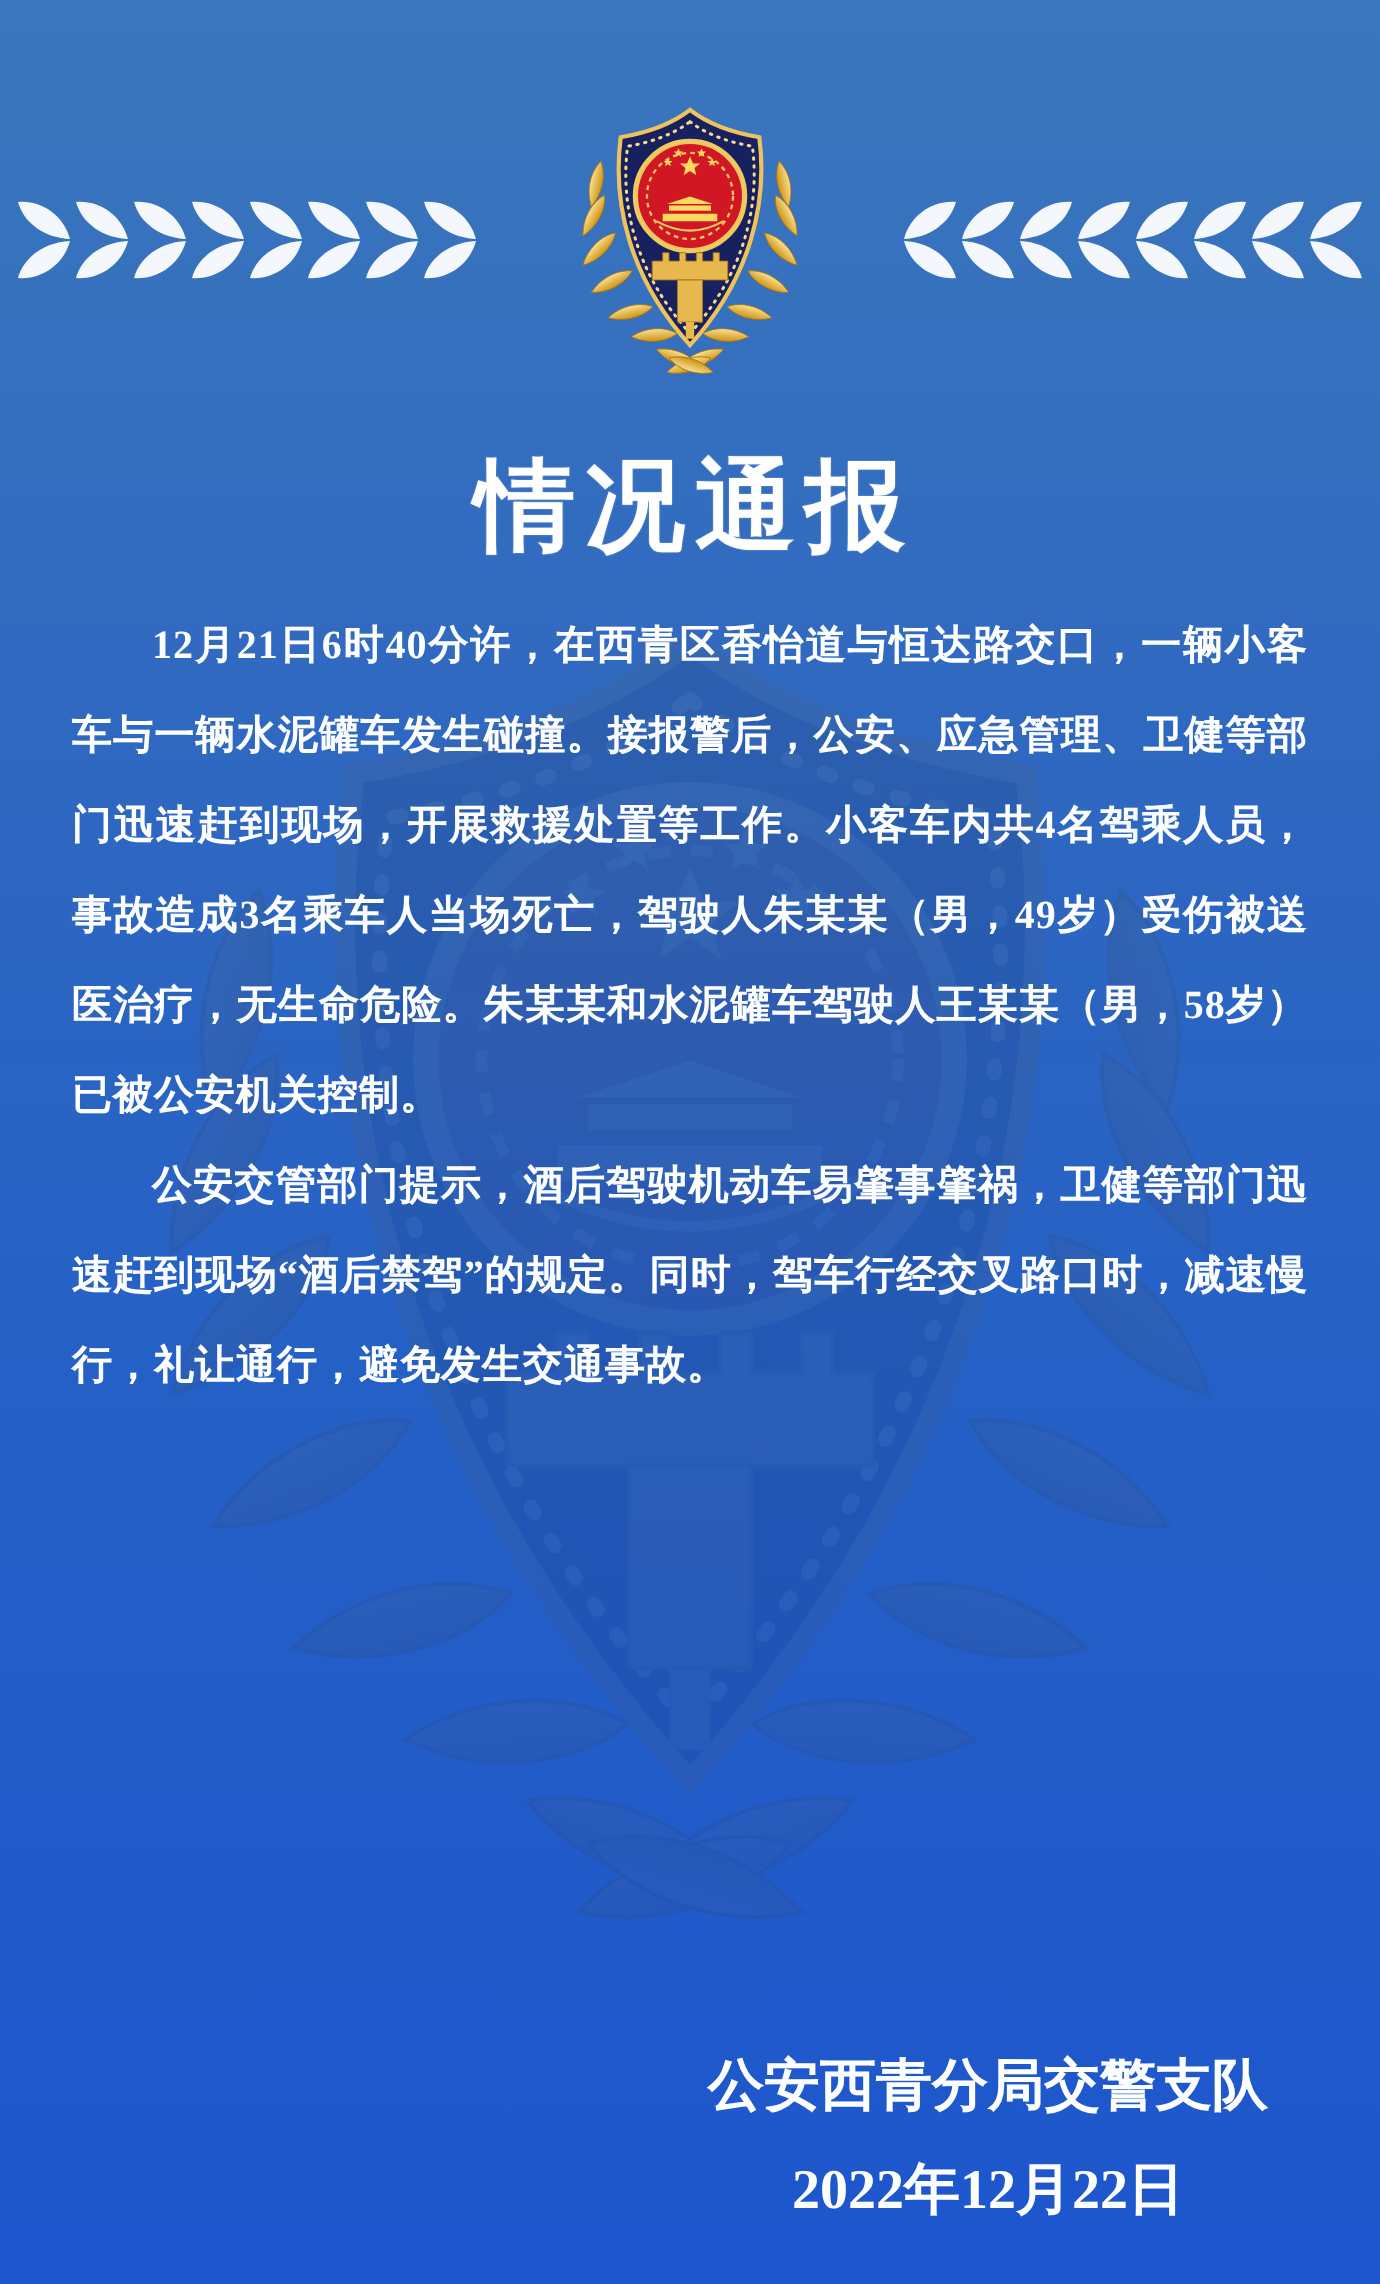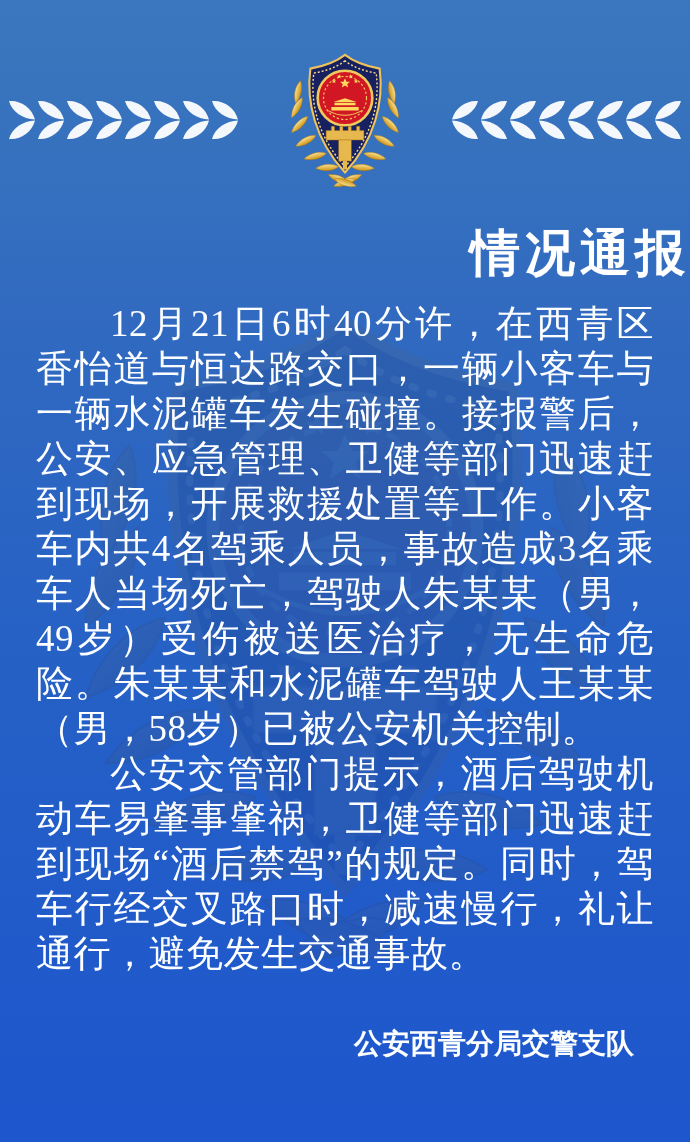--- a/index.html
+++ b/index.html
@@ -22,30 +22,30 @@
   }
   .badge{
     position:absolute;left:50%;top:40px;transform:translateX(-50%);
     width:126px;height:158px;
   }
   .chevrons{position:absolute;top:100px;width:232px;height:40px;}
   .chevrons.left{left:7px;}
   .chevrons.right{right:7px;}
   .title{
     position:absolute;top:220px;left:0;right:0;margin:0;
-    text-align:right;
+    text-align:center;
     font-size:50px;font-weight:700;
     letter-spacing:5px;padding-left:5px;
     color:#ffffff;
     text-shadow:0 0 1px rgba(255,255,255,.4);
   }
   .body-text{
     position:absolute;top:301px;left:36px;right:36px;
-    font-size:37px;line-height:45px;
-    font-weight:400;
+    font-size:20px;line-height:45px;
+    font-weight:700;
     text-align:justify;
     letter-spacing:0.5px;
   }
   .body-text p{margin:0;text-indent:2em;}
   .footer{
     position:absolute;top:1018px;right:56px;
     text-align:center;
     font-size:28px;font-weight:600;line-height:52px;
   }
   .footer .sig{white-space:nowrap;}
@@ -152,15 +152,16 @@
 
   <h1 class="title">情况通报</h1>
 
   <main class="body-text">
     <p>12月21日6时40分许，在西青区香怡道与恒达路交口，一辆小客车与一辆水泥罐车发生碰撞。接报警后，公安、应急管理、卫健等部门迅速赶到现场，开展救援处置等工作。小客车内共4名驾乘人员，事故造成3名乘车人当场死亡，驾驶人朱某某（男，49岁）受伤被送医治疗，无生命危险。朱某某和水泥罐车驾驶人王某某（男，58岁）已被公安机关控制。</p>
     <p>公安交管部门提示，酒后驾驶机动车易肇事肇祸，卫健等部门迅速赶到现场“酒后禁驾”的规定。同时，驾车行经交叉路口时，减速慢行，礼让通行，避免发生交通事故。</p>
   </main>
 
   <div class="footer">
     <div class="sig">公安西青分局交警支队</div>
+    <div class="date">2022年12月22日</div>
   </div>
 
 </div>
 
 </body></html>

